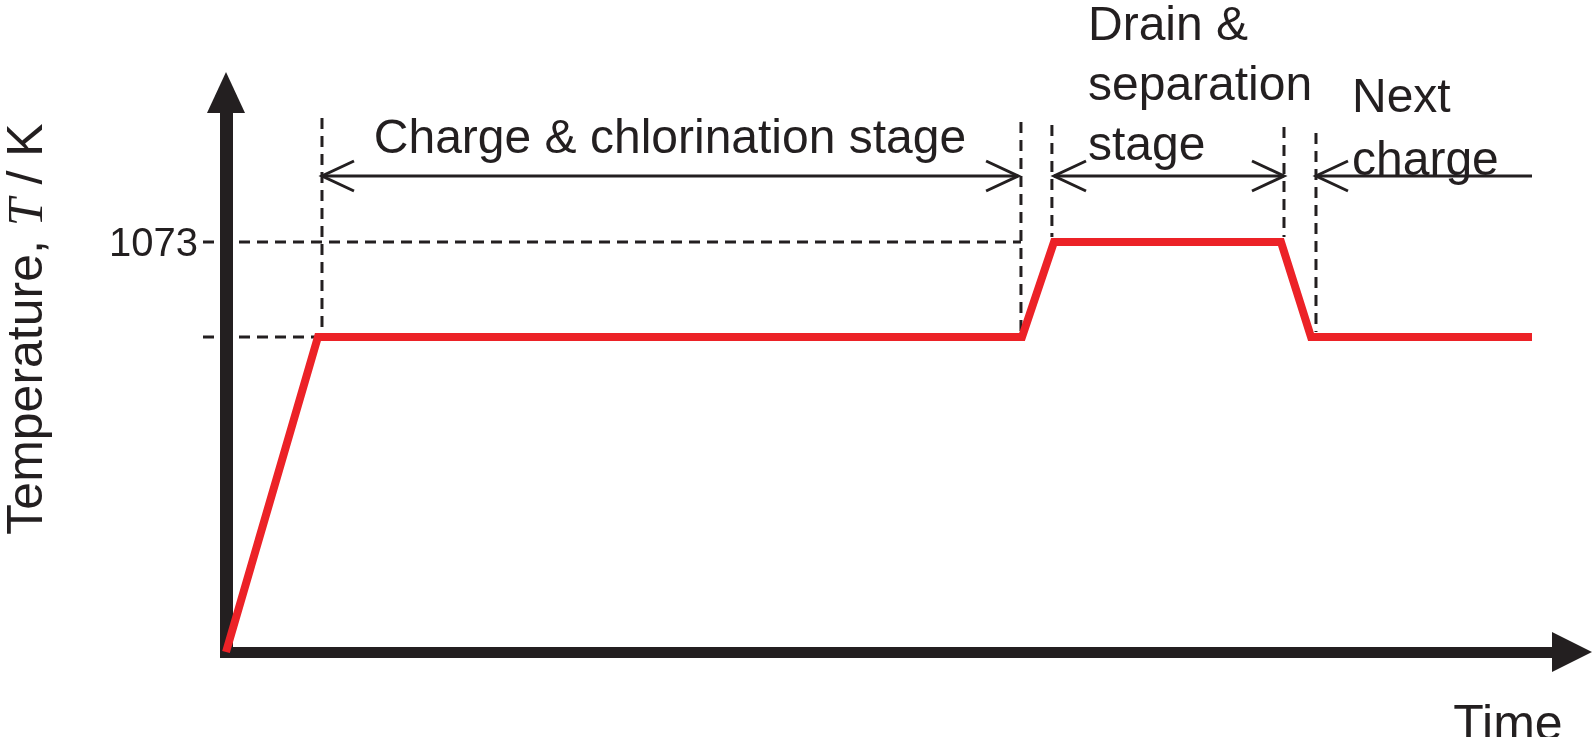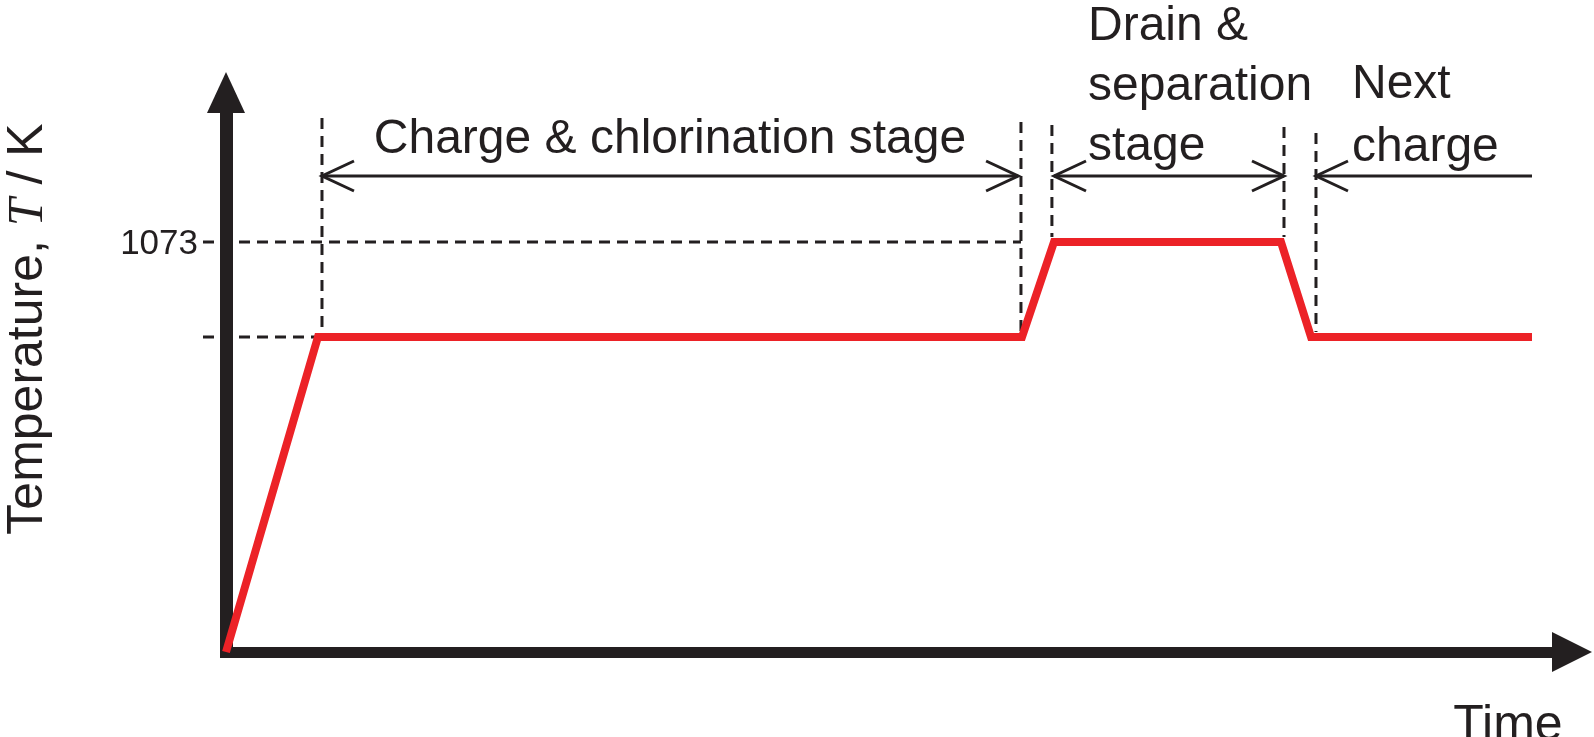--- a/index.html
+++ b/index.html
@@ -39,41 +39,41 @@
     line-height: 52px;
     white-space: nowrap;
   }
   .ylabel .sym {
     font-family: "Liberation Serif", serif;
     font-style: italic;
   }
   .tick {
     width: 140px;
     text-align: right;
-    font-size: 35px;
+    font-size: 40px;
     line-height: 48px;
   }
   .tick-1073 { left: 58px; top: 218px; }
   .tick-973  { left: 58px; top: 313px; }
   .stage-label-1 {
     left: 322px;
     top: 112px;
     width: 696px;
     text-align: center;
   }
   .stage-label-2 {
     left: 1088px;
     top: -6px;
     width: 320px;
     line-height: 60px;
     text-align: left;
   }
   .stage-label-3 {
     left: 1352px;
-    top: 50px;
+    top: 64px;
     width: 240px;
     line-height: 63px;
     text-align: left;
   }
   .xlabel {
     left: 1438px;
     top: 685px;
     width: 140px;
     font-size: 50px;
     text-align: center;

